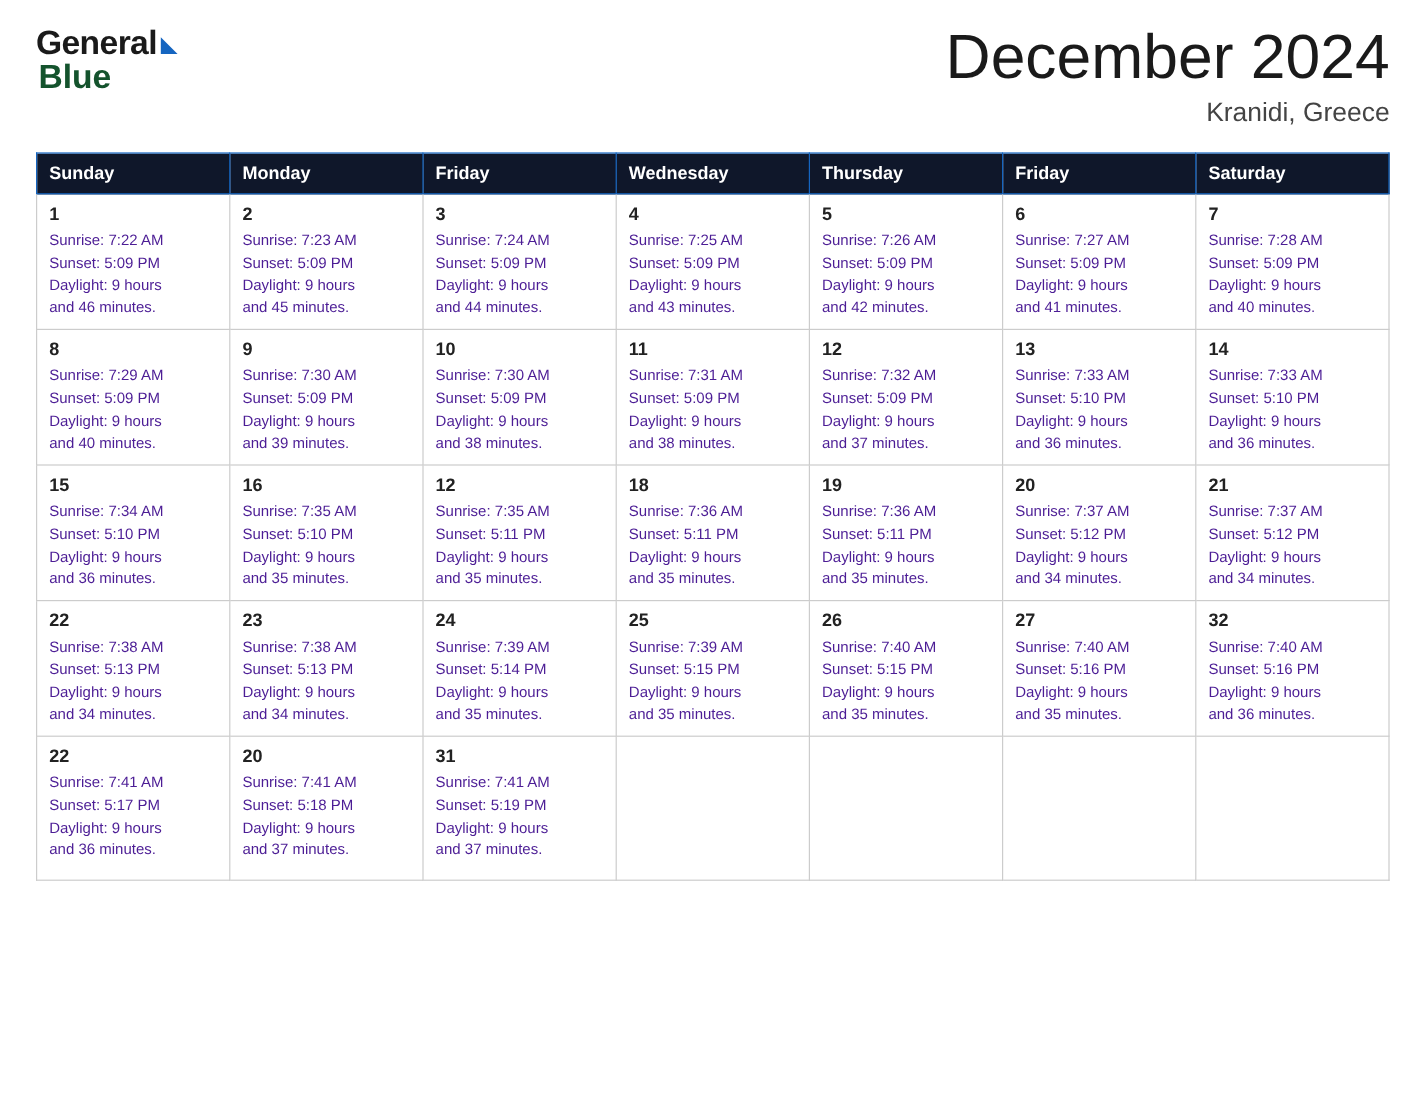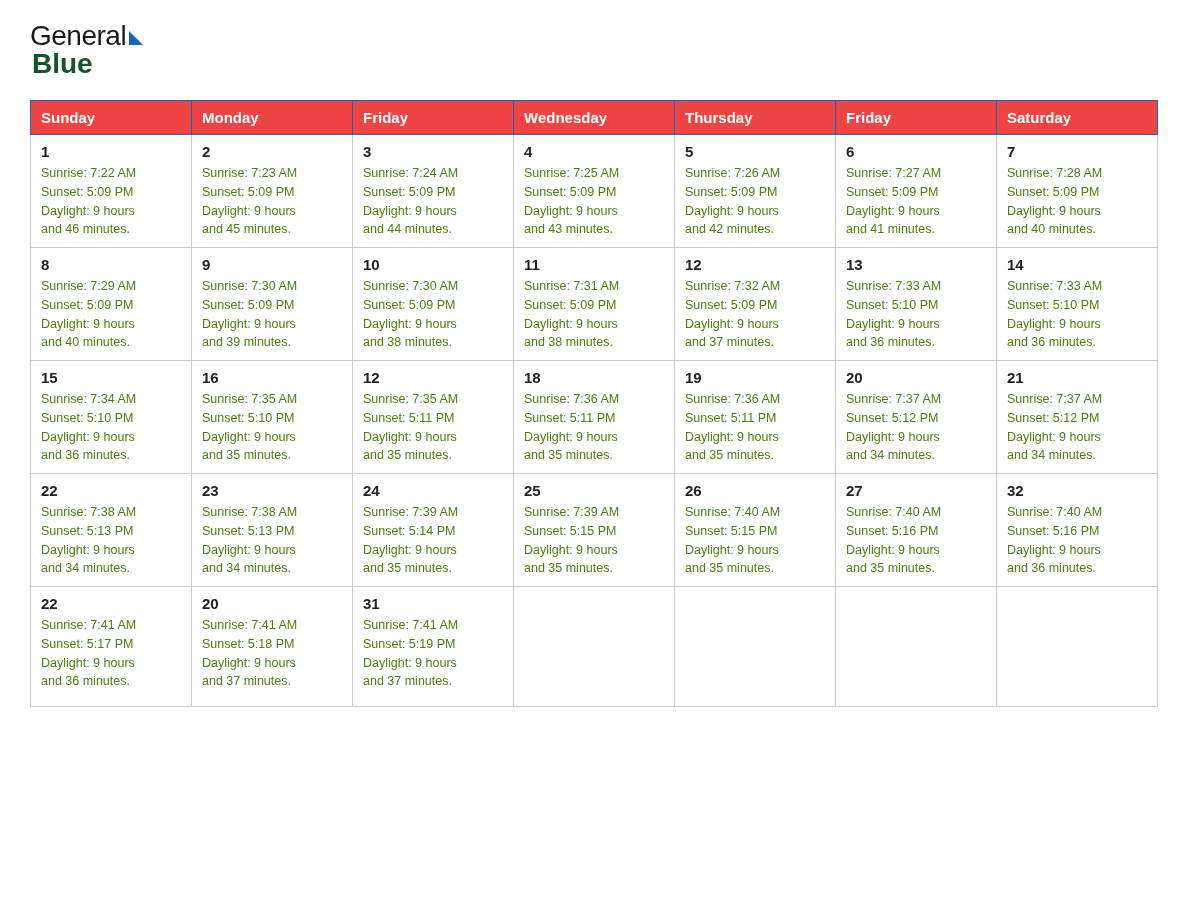--- a/index.html
+++ b/index.html
@@ -20,21 +20,21 @@
       display: flex;
       flex-direction: column;
       align-items: flex-start;
     }
     .logo-top {
       display: flex;
       align-items: center;
     }
     .logo-general {
       font-size: 28px;
-      font-weight: normal;
+      font-weight: bold;
       color: #1a1a1a;
       letter-spacing: -0.5px;
     }
     .logo-arrow {
       width: 0;
       height: 0;
       border-left: 14px solid #1565c0;
       border-top: 14px solid transparent;
       border-bottom: 0px solid transparent;
       margin-left: 3px;
@@ -60,21 +60,21 @@
       font-size: 22px;
       color: #444;
       margin-top: 4px;
     }
     table {
       width: 100%;
       border-collapse: collapse;
       table-layout: fixed;
     }
     thead tr {
-      background-color: #ef4444;
+      background-color: #0f172a;
     }
     thead th {
       color: #fff;
       font-size: 15px;
       font-weight: bold;
       padding: 8px 10px;
       text-align: left;
       border: 1px solid #1565c0;
     }
     tbody td {
@@ -90,36 +90,40 @@
     }
     .day-number {
       font-size: 15px;
       font-weight: bold;
       margin-bottom: 4px;
       display: block;
     }
     .day-info {
       font-size: 12.5px;
       line-height: 1.5;
-      color: #4d7c0f;
+      color: #4c1d95;
     }
     .empty-cell {
       background: #fff;
     }
   </style>
 </head>
 <body>
 
 <div class="header">
   <div class="logo">
     <div class="logo-top">
       <span class="logo-general">General</span>
       <div class="logo-arrow"></div>
     </div>
     <span class="logo-blue">Blue</span>
+  </div>
+  <div class="title-block">
+    <div class="main-title">December 2024</div>
+    <div class="subtitle">Kranidi, Greece</div>
   </div>
 </div>
 
 <table>
   <thead>
     <tr>
       <th>Sunday</th>
       <th>Monday</th>
       <th>Friday</th>
       <th>Wednesday</th>

